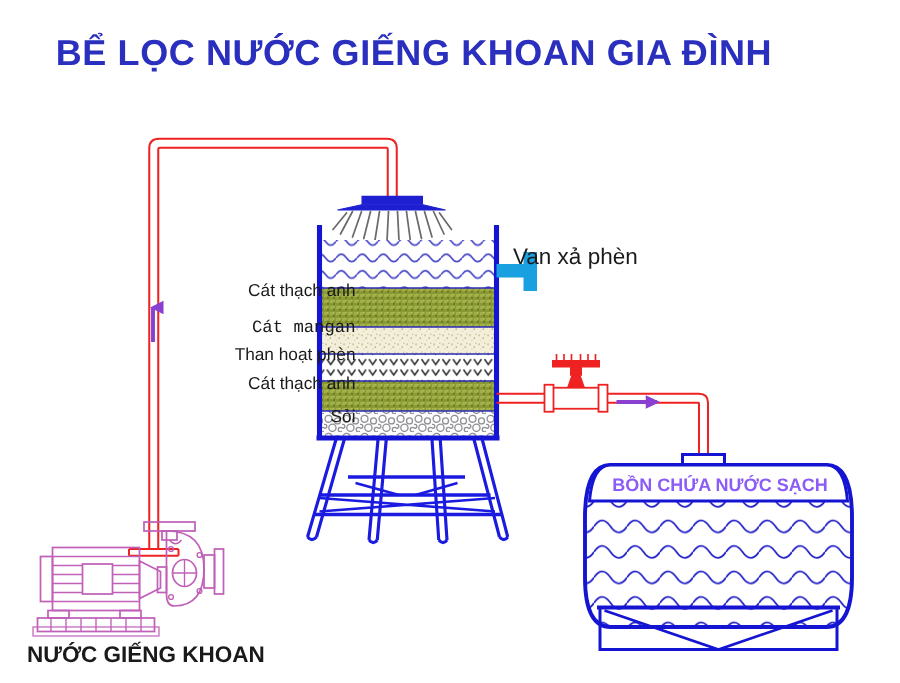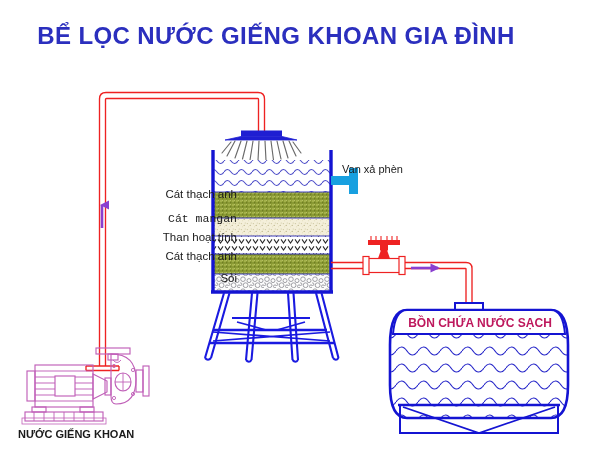--- a/index.html
+++ b/index.html
@@ -23,29 +23,29 @@
     text-align:right;color:#1a1a1a;font-size:11.5px;line-height:1;
   }
   .layer-labels div{position:absolute;right:0;white-space:nowrap;}
   .ll0{top:0px;}
   .ll1{top:24px;font-family:Liberation Mono, monospace;}
   .ll2{top:43px;}
   .ll3{top:62px;}
   .ll4{top:84px;margin-left:27px;}
 
   .valve-label{
-    position:absolute;left:342px;top:163px;font-size:11px;color:#1a1a1a;
+    position:absolute;left:342px;top:163px;font-size:15px;color:#1a1a1a;
     white-space:nowrap;
   }
   .tank-label{
     position:absolute;left:400px;top:316px;width:160px;text-align:center;
-    font-size:12px;font-weight:700;color:#be185d;white-space:nowrap;
+    font-size:12px;font-weight:700;color:#8b5cf6;white-space:nowrap;
   }
   .pump-label{
-    position:absolute;left:18px;top:428px;font-size:11px;font-weight:700;
+    position:absolute;left:18px;top:428px;font-size:15px;font-weight:700;
     color:#1a1a1a;white-space:nowrap;
   }
 </style>
 </head>
 <body>
 
 <div id="stage">
 
   <div class="title">BỂ LỌC NƯỚC GIẾNG KHOAN GIA ĐÌNH</div>
 
@@ -274,21 +274,21 @@
     </g>
 
     <g>
       <rect x="22" y="418" width="84" height="6" fill="none" stroke="#c060b8" stroke-width="0.8"></rect>
     </g>
   </svg>
 
   <div class="layer-labels">
     <div class="ll0">Cát thạch anh</div>
     <div class="ll1">Cát mangan</div>
-    <div class="ll2">Than hoạt tính</div>
+    <div class="ll2">Than hoạt phèn</div>
     <div class="ll3">Cát thạch anh</div>
     <div class="ll4">Sỏi</div>
   </div>
 
   <div class="valve-label">Van xả phèn</div>
   <div class="tank-label">BỒN CHỨA NƯỚC SẠCH</div>
   <div class="pump-label">NƯỚC GIẾNG KHOAN</div>
 
 </div>
 

